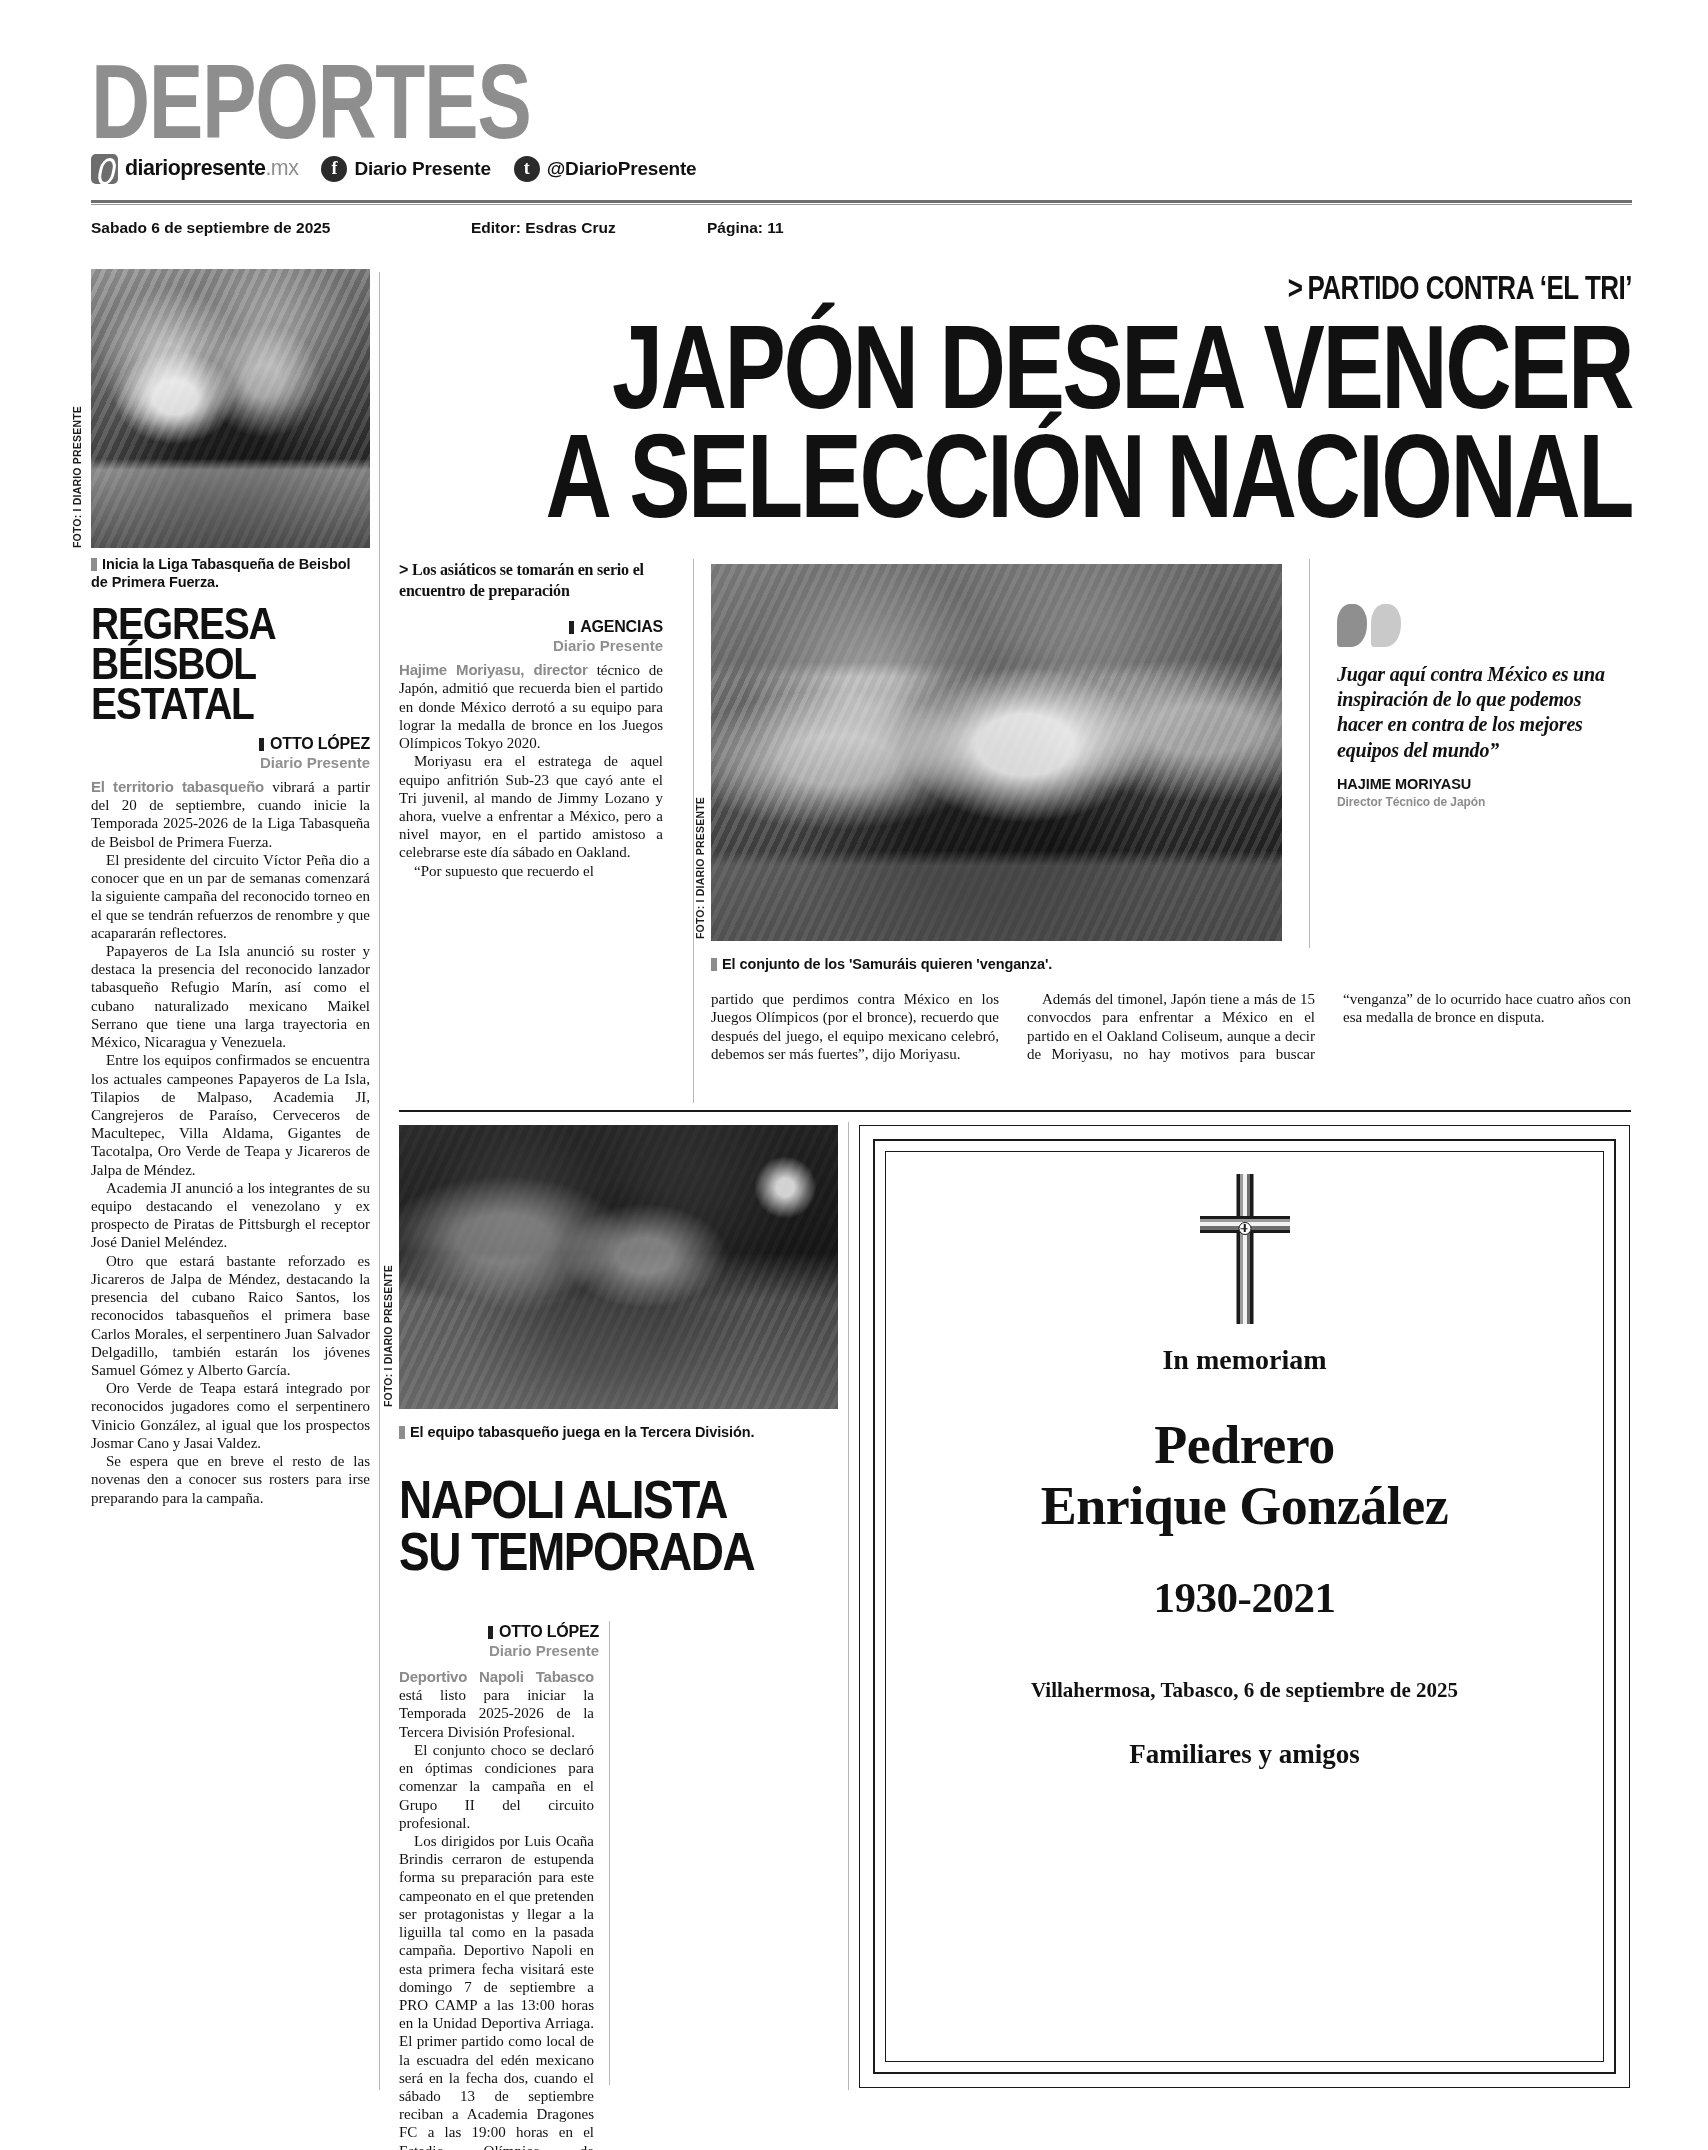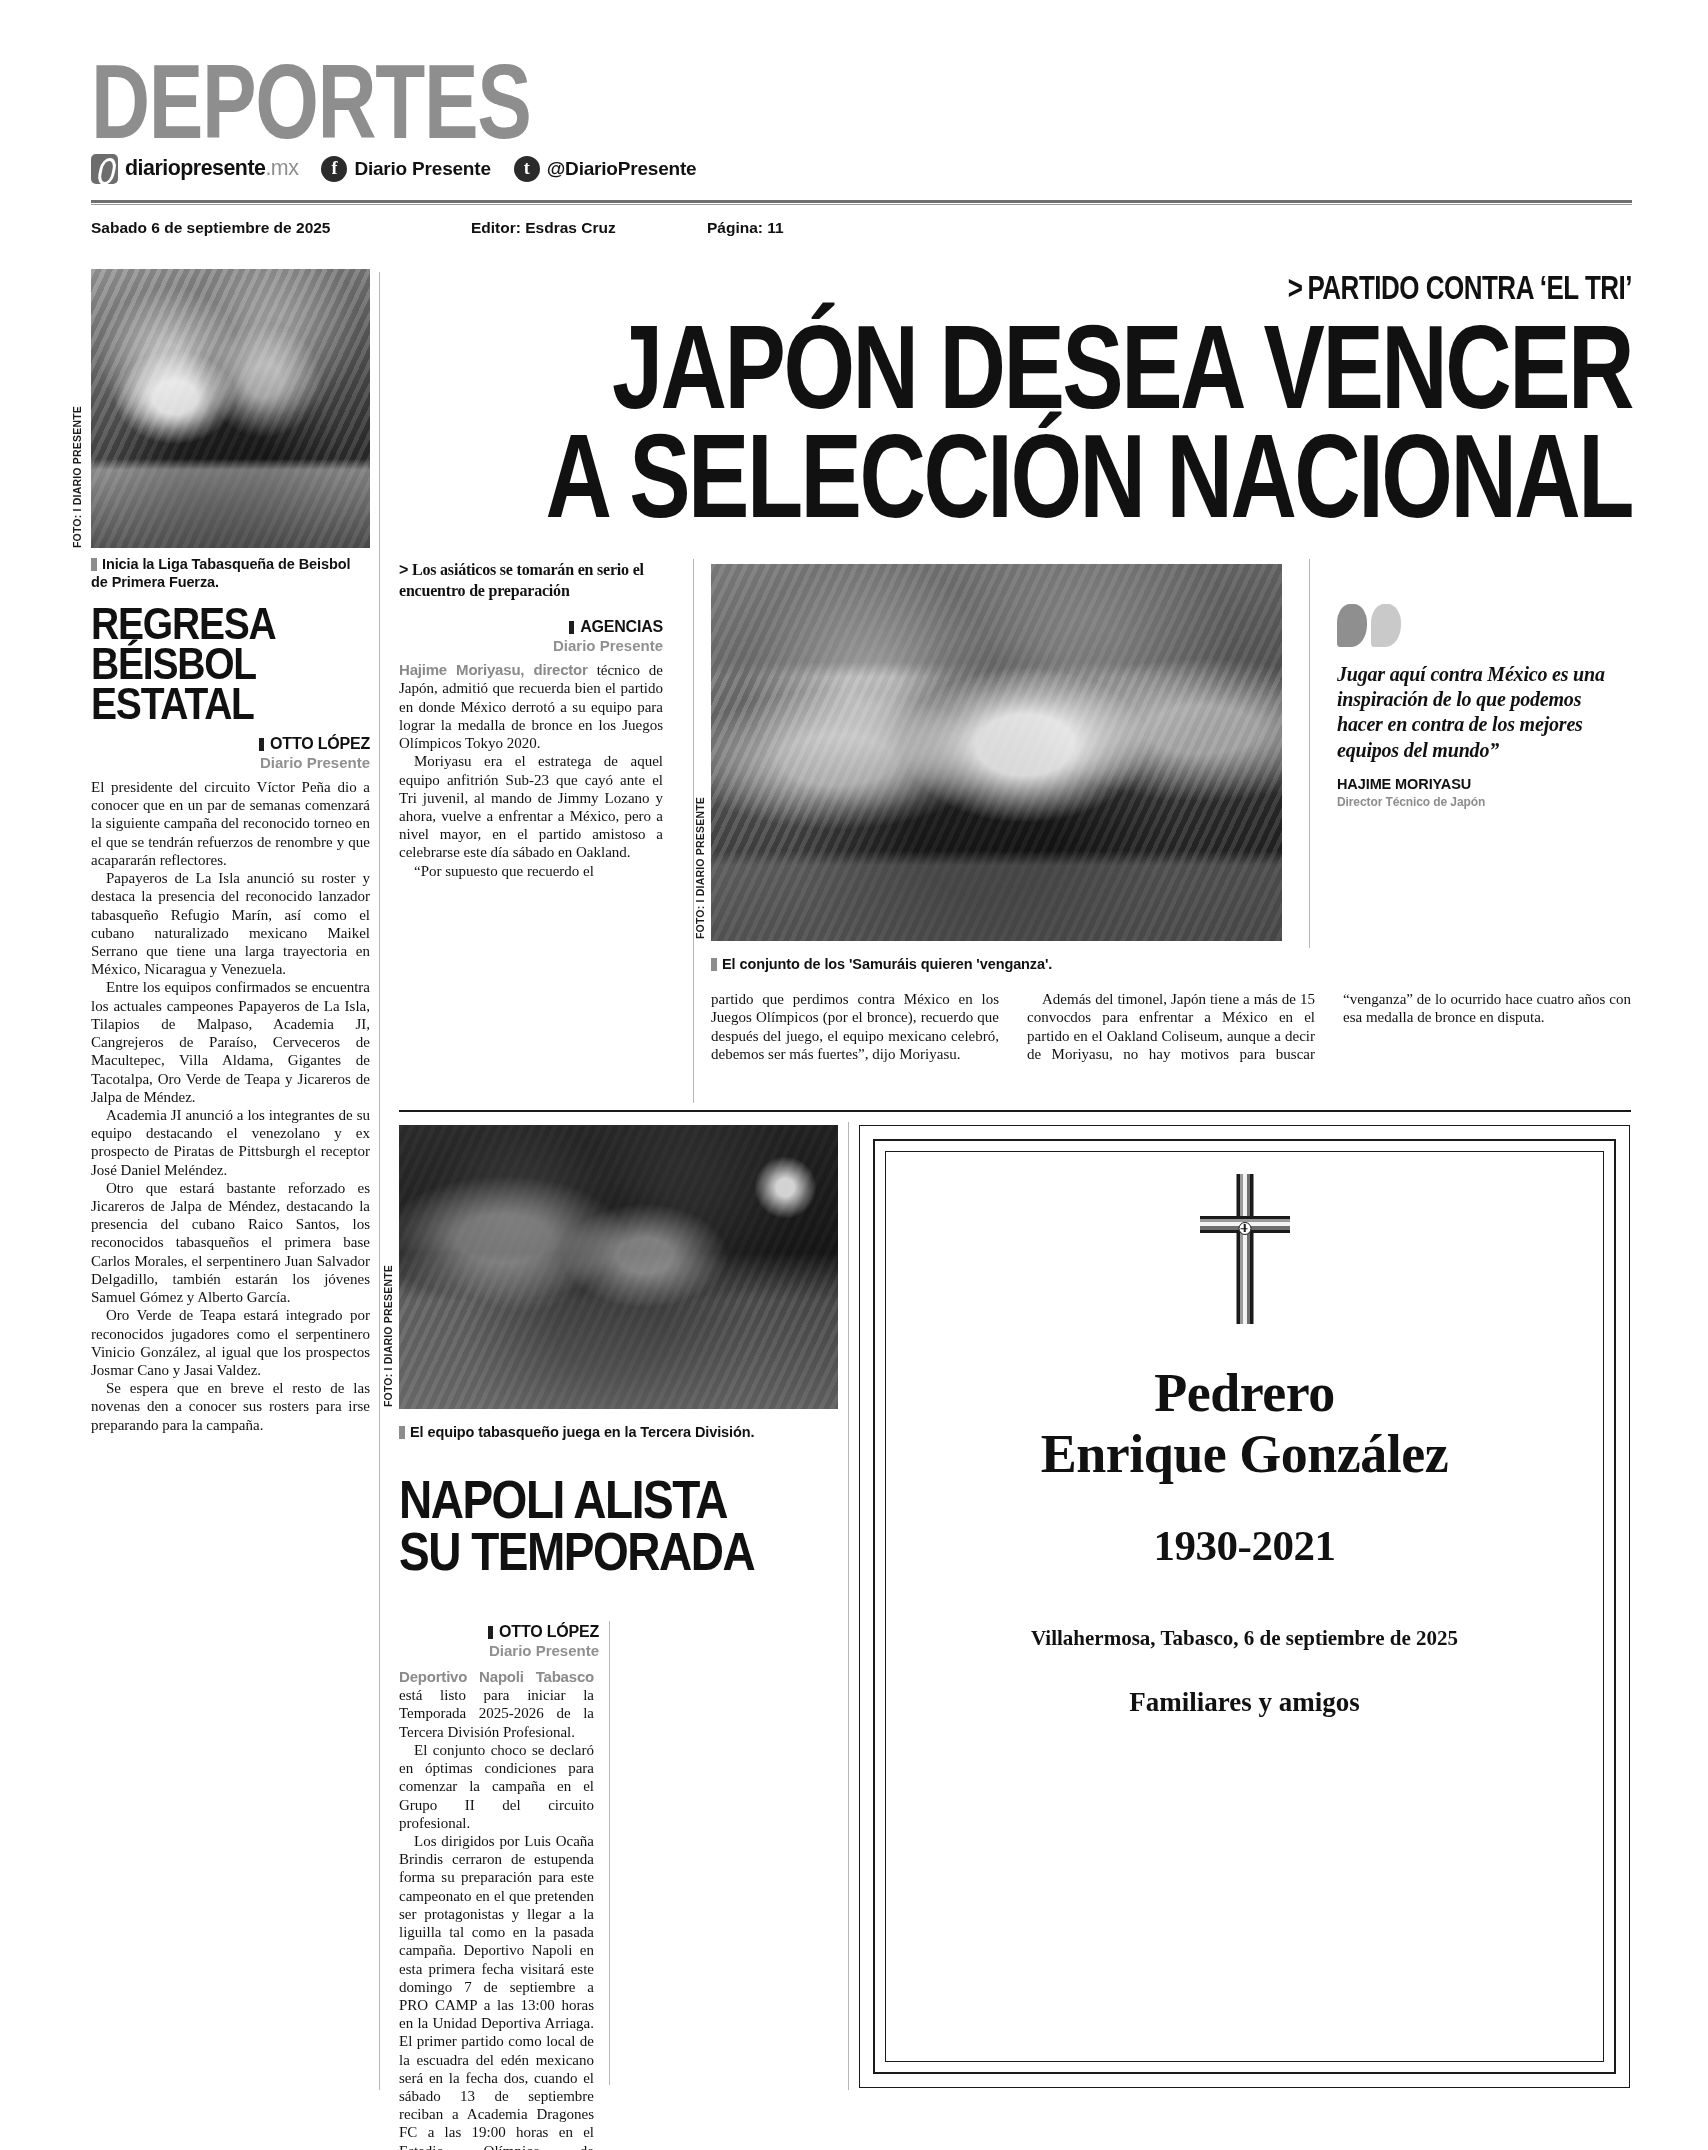--- a/index.html
+++ b/index.html
@@ -237,20 +237,21 @@
       <div>BÉISBOL</div>
       <div>ESTATAL</div>
     </div>
 
     <div class="byline">
       <div class="name"><span class="sq"></span><span>OTTO LÓPEZ</span></div>
       <div class="outlet">Diario Presente</div>
     </div>
 
     <div class="body-text">
+      <p><span class="lead-in">El territorio tabasqueño</span><span> vibrará a partir del 20 de septiembre, cuando inicie la Temporada 2025-2026 de la Liga Tabasqueña de Beisbol de Primera Fuerza.</span></p>
       <p>El presidente del circuito Víctor Peña dio a conocer que en un par de semanas comenzará la siguiente campaña del reconocido torneo en el que se tendrán refuerzos de renombre y que acapararán reflectores.</p>
       <p>Papayeros de La Isla anunció su roster y destaca la presencia del reconocido lanzador tabasqueño Refugio Marín, así como el cubano naturalizado mexicano Maikel Serrano que tiene una larga trayectoria en México, Nicaragua y Venezuela.</p>
       <p>Entre los equipos confirmados se encuentra los actuales campeones Papayeros de La Isla, Tilapios de Malpaso, Academia JI, Cangrejeros de Paraíso, Cerveceros de Macultepec, Villa Aldama, Gigantes de Tacotalpa, Oro Verde de Teapa y Jicareros de Jalpa de Méndez.</p>
       <p>Academia JI anunció a los integrantes de su equipo destacando el venezolano y ex prospecto de Piratas de Pittsburgh el receptor José Daniel Meléndez.</p>
       <p>Otro que estará bastante reforzado es Jicareros de Jalpa de Méndez, destacando la presencia del cubano Raico Santos, los reconocidos tabasqueños el primera base Carlos Morales, el serpentinero Juan Salvador Delgadillo, también estarán los jóvenes Samuel Gómez y Alberto García.</p>
       <p>Oro Verde de Teapa estará integrado por reconocidos jugadores como el serpentinero Vinicio González, al igual que los prospectos Josmar Cano y Jasai Valdez.</p>
       <p>Se espera que en breve el resto de las novenas den a conocer sus rosters para irse preparando para la campaña.</p>
     </div>
   </div>
 
@@ -330,20 +331,21 @@
   <div class="obit" style="left:859px; top:1125px; width:771px; height:963px;">
     <div class="obit-in1">
       <div class="obit-in2"></div>
     </div>
     <div class="obit-content">
       <div class="cross">
           <span class="v"></span>
           <span class="h"></span>
           <span class="c"></span>
         </div>
+      <div class="obit-memoriam">In memoriam</div>
       <div class="obit-name">
         <div>Pedrero</div>
         <div>Enrique González</div>
       </div>
       <div class="obit-years">1930-2021</div>
       <div class="obit-place">Villahermosa, Tabasco, 6 de septiembre de 2025</div>
       <div class="obit-from">Familiares y amigos</div>
     </div>
   </div>
 

